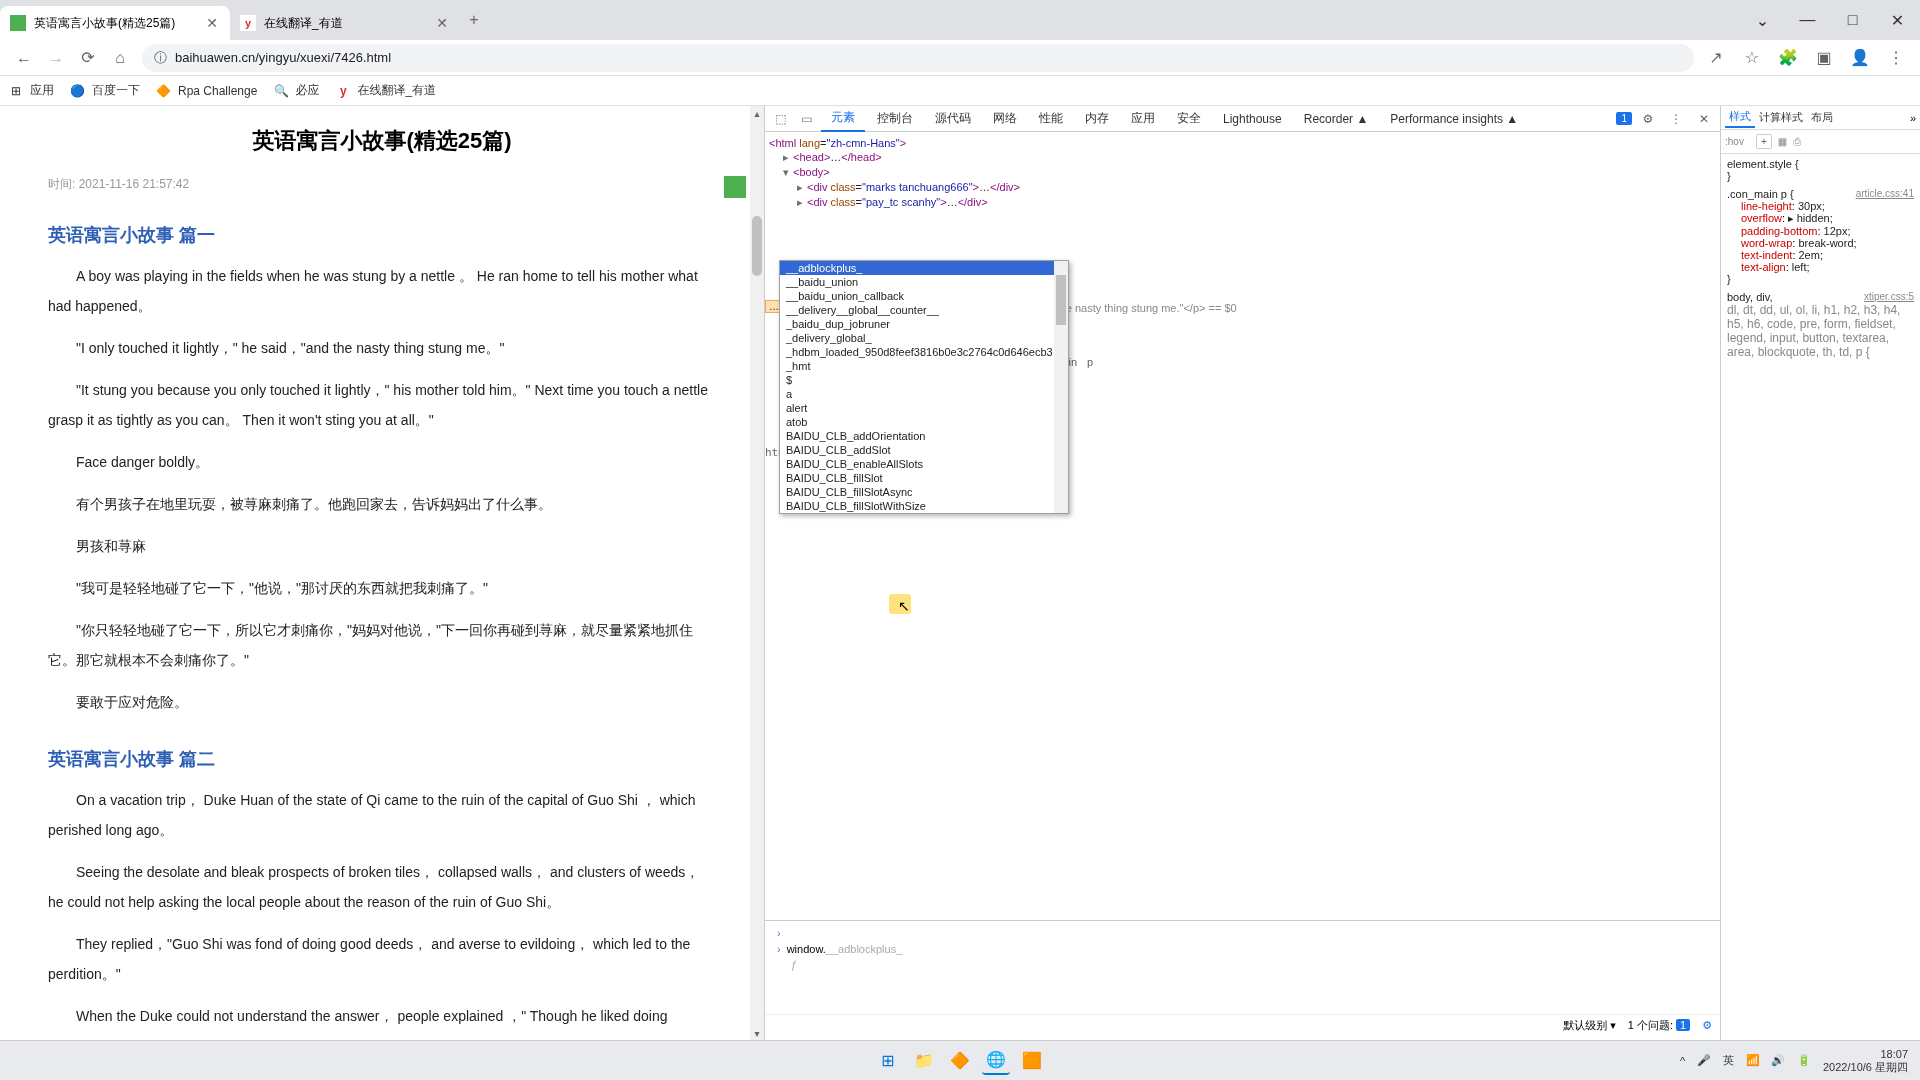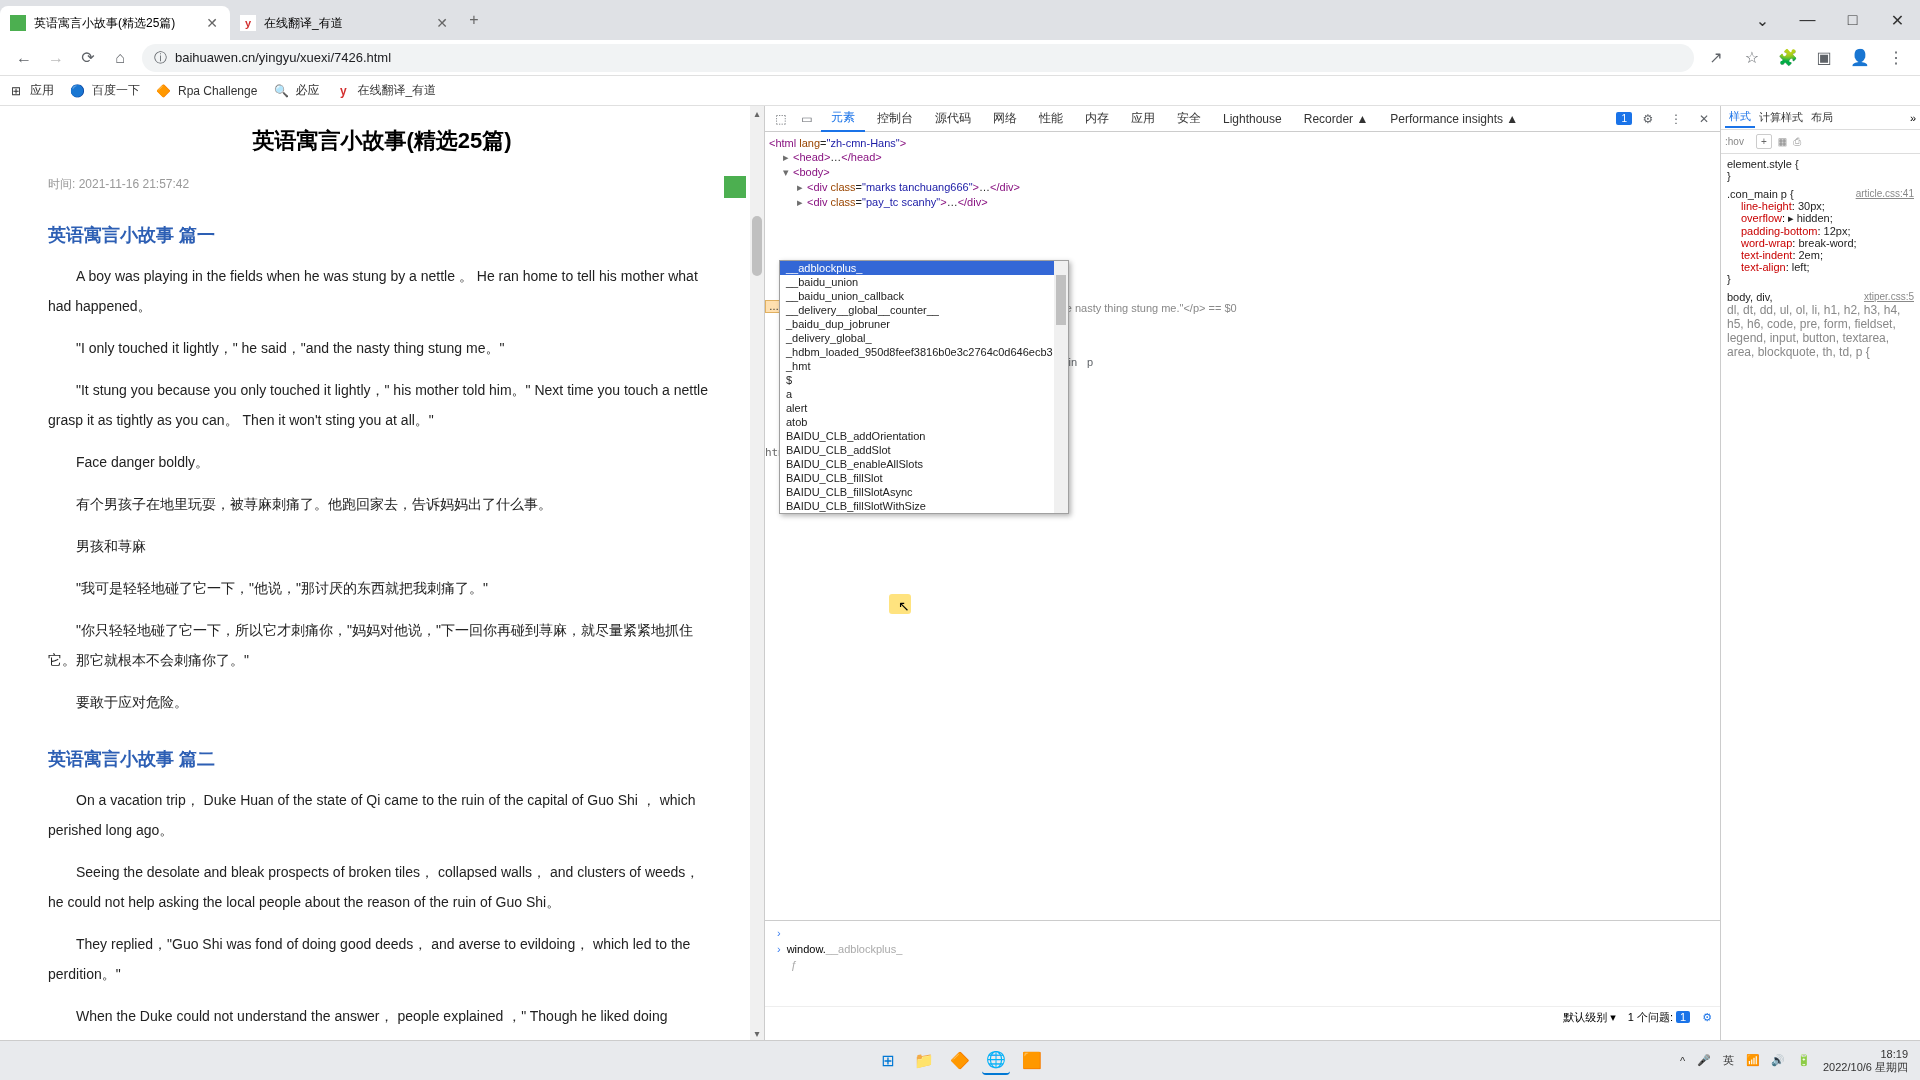--- a/index.html
+++ b/index.html
@@ -56,21 +56,21 @@
 .ac-scroll{position:absolute;right:0;top:0;width:14px;height:100%;background:#f0f0f0}
 .ac-scroll-thumb{position:absolute;right:2px;top:14px;width:10px;height:50px;background:#c0c0c0}
 .console-line{position:absolute;top:170px;left:240px;font-family:Consolas,monospace;font-size:11px;color:#222}
 .breadcrumb-bar{position:absolute;bottom:0;left:0;right:0;height:20px;border-top:1px solid #ddd;display:flex;align-items:center;font-size:11px;padding:0 8px;gap:10px;color:#5f6368;font-family:Consolas,monospace}
 .bc-item{color:#5f6368}
 .console-area{border-top:1px solid #ccc;padding:4px;font-family:Consolas,monospace;font-size:11px;min-height:120px;position:relative}
 .console-prompt{color:#367cf1;margin-right:6px}
 .console-input-line{display:flex;align-items:center;padding:2px 8px}
 .console-typed{color:#000}
 .console-hint{color:#aaa}
-.console-footer{position:absolute;bottom:12px;right:0;height:22px;display:flex;align-items:center;gap:12px;font-size:11px;padding:0 8px;border-top:1px solid #eee;width:100%;justify-content:flex-end}
+.console-footer{position:absolute;bottom:4px;right:0;height:22px;display:flex;align-items:center;gap:12px;font-size:11px;padding:0 8px;border-top:1px solid #eee;width:100%;justify-content:flex-end}
 .gear-blue{color:#1a73e8}
 .styles-panel{width:200px;border-left:1px solid #ccc;display:flex;flex-direction:column;font-size:11px}
 .styles-tabs{height:24px;display:flex;align-items:center;border-bottom:1px solid #ddd;padding:0 4px;}
 .styles-tab{padding:2px 4px;color:#333}
 .styles-tab.active{color:#1a73e8;border-bottom:2px solid #1a73e8}
 .filter-row{height:24px;display:flex;align-items:center;border-bottom:1px solid #ddd;padding:0 4px;gap:6px;font-size:10px;color:#888}
 .filter-btn{padding:1px 4px;border:1px solid #ccc;border-radius:2px;color:#666;font-size:10px}
 .styles-body{flex:1;padding:4px 6px;font-family:Consolas,monospace;font-size:11px;overflow:hidden}
 .rule{margin-bottom:6px}
 .rule-sel{color:#222}
@@ -328,17 +328,17 @@
     <div class="tb-icon">🟧</div>
   </div>
   <div class="tb-right">
     <span>^</span>
     <span>🎤</span>
     <span>英</span>
     <span>📶</span>
     <span>🔊</span>
     <span>🔋</span>
     <div class="tb-time">
-      <div>18:19</div>
+      <div>18:07</div>
       <div>2022/10/6 星期四</div>
     </div>
   </div>
 </div>
 
 </body></html>

